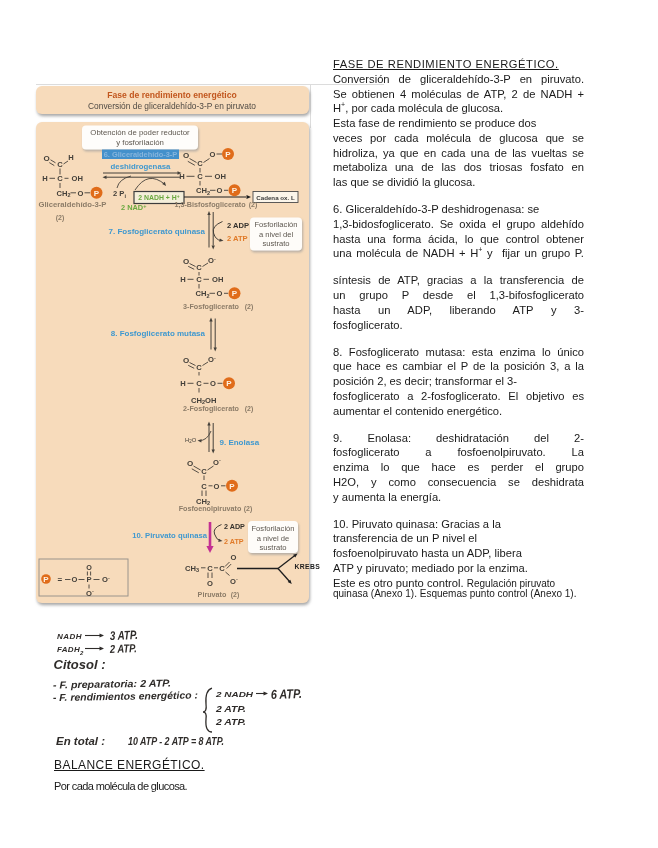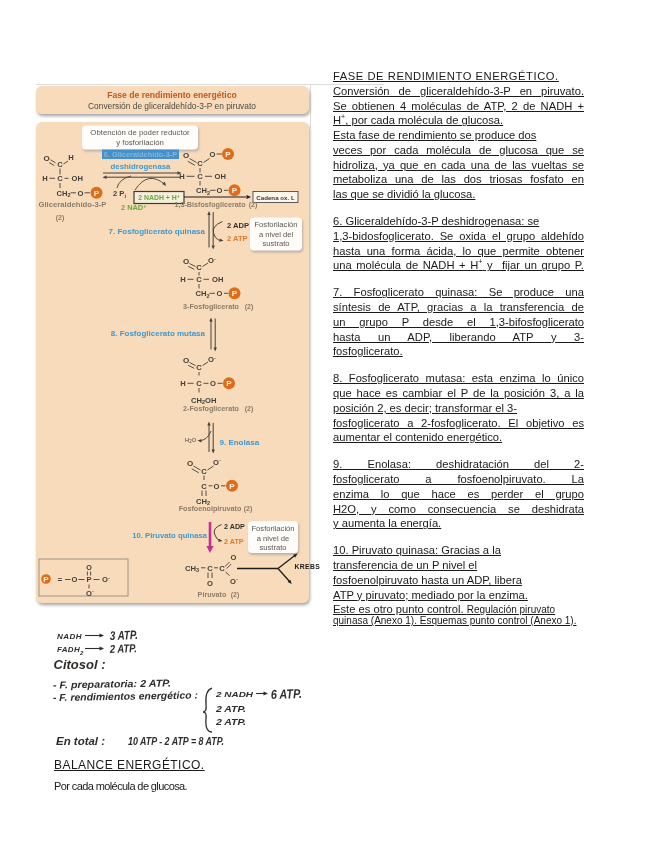--- a/index.html
+++ b/index.html
@@ -1,16 +1,16 @@
 <!DOCTYPE html>
 <html><head><meta charset="utf-8">
 <style>
 html,body{margin:0;padding:0;}
 body{width:658px;height:848px;background:#ffffff;font-family:"Liberation Sans",sans-serif;position:relative;overflow:hidden;}
-#rc{position:absolute;left:333px;top:69px;width:251px;font-size:11.2px;line-height:14.75px;color:#1a1a1a;text-decoration:underline;}
+#rc{position:absolute;left:333px;top:57px;width:251px;font-size:11.2px;line-height:14.75px;color:#1a1a1a;}
 #rc .p{margin:0 0 12.3px 0;}
 #rc .j{text-align:justify;text-align-last:justify;}
 #rc .sm{font-size:10px;}
 #rc sup{font-size:7px;vertical-align:super;line-height:0;}
 #bal{position:absolute;left:54px;top:758px;font-size:12px;letter-spacing:0.45px;color:#1a1a1a;}
 #bal .u{text-decoration:underline;}
 #bal .l2{margin-top:8px;font-size:11px;letter-spacing:-0.6px;}
 svg{position:absolute;left:0;top:0;}
 </style></head>
 <body>
@@ -294,25 +294,24 @@
 <div>H<sup>+</sup>, por cada molécula de glucosa.</div>
 <div>Esta fase de rendimiento se produce dos</div>
 <div class="j">veces por cada molécula de glucosa que se</div>
 <div class="j">hidroliza, ya que en cada una de las vueltas se</div>
 <div class="j">metaboliza una de las dos triosas fosfato en</div>
 <div>las que se dividió la glucosa.</div>
 </div>
 <div class="p">
 <div>6. Gliceraldehído-3-P deshidrogenasa: se</div>
 <div class="j">1,3-bidosfoglicerato. Se oxida el grupo aldehído</div>
-<div class="j">hasta una forma ácida, lo que permite obtener</div>
+<div class="j">hasta una forma ácida, lo que control obtener</div>
 <div class="j">una molécula de NADH + H<sup>+</sup> y&nbsp; fijar un grupo P.</div>
 </div>
 <div class="p">
-<div class="j">7. Fosfoglicerato quinasa: Se produce una</div>
 <div class="j">síntesis de ATP, gracias a la transferencia de</div>
 <div class="j">un grupo P desde el 1,3-bifosfoglicerato</div>
 <div class="j">hasta un ADP, liberando ATP y 3-</div>
 <div>fosfoglicerato.</div>
 </div>
 <div class="p">
 <div class="j">8. Fosfoglicerato mutasa: esta enzima lo único</div>
 <div class="j">que hace es cambiar el P de la posición 3, a la</div>
 <div>posición 2, es decir; transformar el 3-</div>
 <div class="j">fosfoglicerato a 2-fosfoglicerato. El objetivo es</div>

